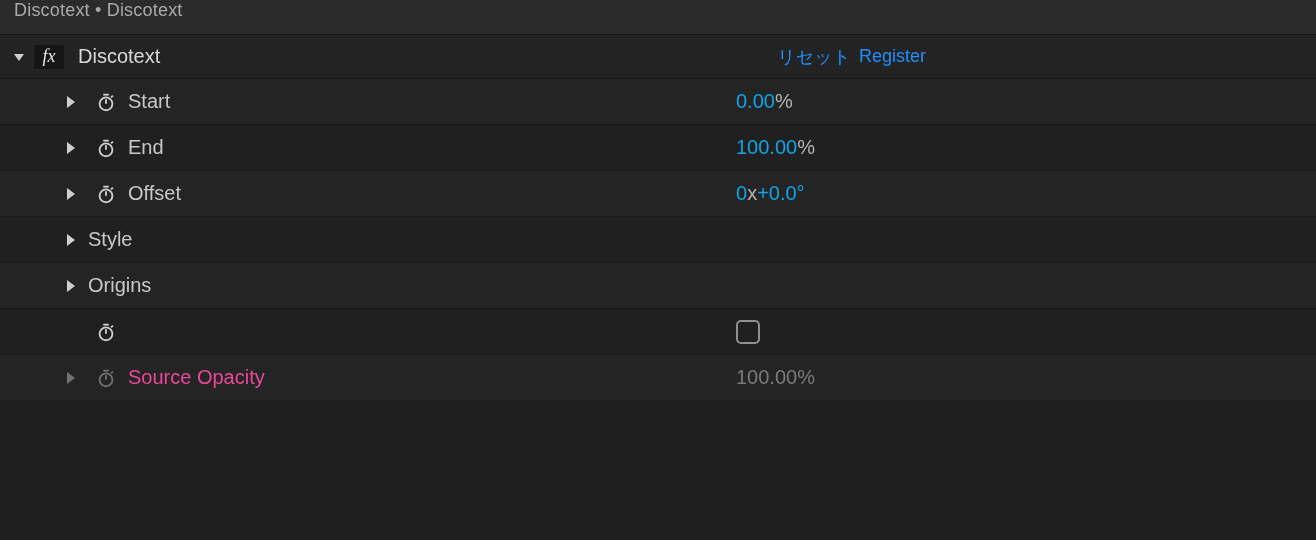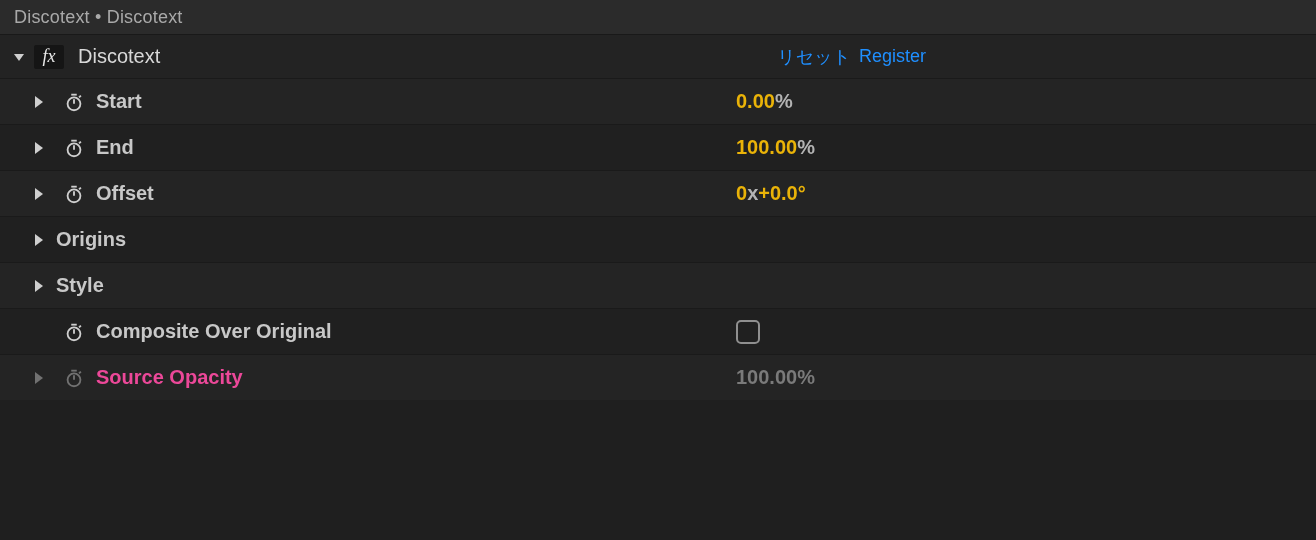--- a/index.html
+++ b/index.html
@@ -1,21 +1,21 @@
 <!DOCTYPE html>
 <html><head>
   <meta charset="utf-8">
   <style>
     * { margin: 0; padding: 0; box-sizing: border-box; font-family: -apple-system, BlinkMacSystemFont, "Segoe UI", "Helvetica Neue", Arial, sans-serif; }
     html, body { width: 1316px; height: 540px; background: #1f1f1f; color: #b9b9b9; overflow: hidden; }
     .panel { width: 100%; height: 100%; background: #1f1f1f; }
     .header {
       height: 34px;
       display: flex;
-      align-items: center;
+      align-items: flex-start;
       padding: 0 14px;
       background: #2b2b2b;
       font-size: 18px;
       color: #a9a9a9;
       letter-spacing: 0.2px;
     }
     .effect-title-row {
       display: flex;
       align-items: center;
       height: 44px;
@@ -31,34 +31,33 @@
       font-size:18px; border-radius:2px; margin-right:14px;
     }
     .effect-name { font-size:20px; color:#d8d8d8; }
     .effect-actions { margin-left:auto; display:flex; gap:8px; align-items:center; padding-right:380px;}
     .link-blue { color:#1f8fff; font-size:18px; cursor:pointer; }
 
     .rows { }
     .row {
       display:flex; align-items:center;
       height:46px;
-      padding-left: 20px;
+      padding-left: 52px;
       border-top:1px solid #1a1a1a;
-      font-weight:bold;
     }
     .row:nth-child(odd){ background:#242424; }
     .row:nth-child(even){ background:#202020; }
     .row-header-area { display:flex; align-items:center; min-width: 500px; }
     .chevron-cell { width:36px; display:flex; align-items:center; justify-content:center; height:100%; }
     .chevron-right { cursor:pointer; color:#cfcfcf; }
     .stopwatch-cell { width:36px; display:flex; align-items:center; justify-content:center; }
     .prop-label { font-size:20px; color:#c8c8c8; margin-left:4px; }
     .prop-label.group { margin-left:0px; }
     .value-area { display:flex; align-items:center; font-size:20px; margin-left:auto; padding-right:380px; width:580px;}
-    .value-editable { color:#eab308; cursor: ew-resize; }
+    .value-editable { color:#0ea5e9; cursor: ew-resize; }
     .value-fixed { color:#b3b3b3; }
     .disabled-row .prop-label { color:#ec4899; }
     .disabled-row .value-fixed { color:#7a7a7a; }
     .disabled-row svg { opacity:0.45; }
     .checkbox {
       width:24px; height:24px; border:2px solid #8f8f8f; border-radius:5px;
       display:inline-block; cursor:pointer;
     }
     svg { display:block; }
   </style>
@@ -171,55 +170,54 @@
 
     <div class="row">
       <div class="row-header-area">
         <div class="chevron-cell">
           <span class="chevron-right">
             <svg width="12" height="14" viewBox="0 0 12 14">
                 <path d="M3 1 L11 7 L3 13 Z" fill="#cfcfcf"></path>
               </svg>
           </span>
         </div>
+        <span class="prop-label group">Style</span>
+      </div>
+      <div class="value-area"></div>
+    </div>
+
+    <div class="row">
+      <div class="row-header-area">
+        <div class="chevron-cell">
+          <span class="chevron-right">
+            <svg width="12" height="14" viewBox="0 0 12 14">
+                <path d="M3 1 L11 7 L3 13 Z" fill="#cfcfcf"></path>
+              </svg>
+          </span>
+        </div>
         <span class="prop-label group">Origins</span>
       </div>
       <div class="value-area"></div>
     </div>
 
-    <div class="row">
-      <div class="row-header-area">
-        <div class="chevron-cell">
-          <span class="chevron-right">
-            <svg width="12" height="14" viewBox="0 0 12 14">
-                <path d="M3 1 L11 7 L3 13 Z" fill="#cfcfcf"></path>
-              </svg>
-          </span>
-        </div>
-        <span class="prop-label group">Style</span>
-      </div>
-      <div class="value-area"></div>
-    </div>
-
 
 
     <div class="row">
       <div class="row-header-area">
         <div class="chevron-cell"></div>
         <div class="stopwatch-cell">
           <span>
             <svg width="22" height="22" viewBox="0 0 24 24" fill="none" stroke="#cfcfcf" stroke-width="2">
               <circle cx="12" cy="14" r="7"></circle>
                 <line x1="12" y1="14" x2="12" y2="9"></line>
                 <line x1="9" y1="4" x2="15" y2="4"></line>
                 <line x1="17.5" y1="7" x2="19.5" y2="5"></line>
             </svg>
           </span>
         </div>
-        <span class="prop-label">Composite Over Original</span>
       </div>
       <div class="value-area">
         <span class="checkbox"></span>
       </div>
     </div>
 
     <div class="row disabled-row">
       <div class="row-header-area">
         <div class="chevron-cell">
           <span class="chevron-right">

